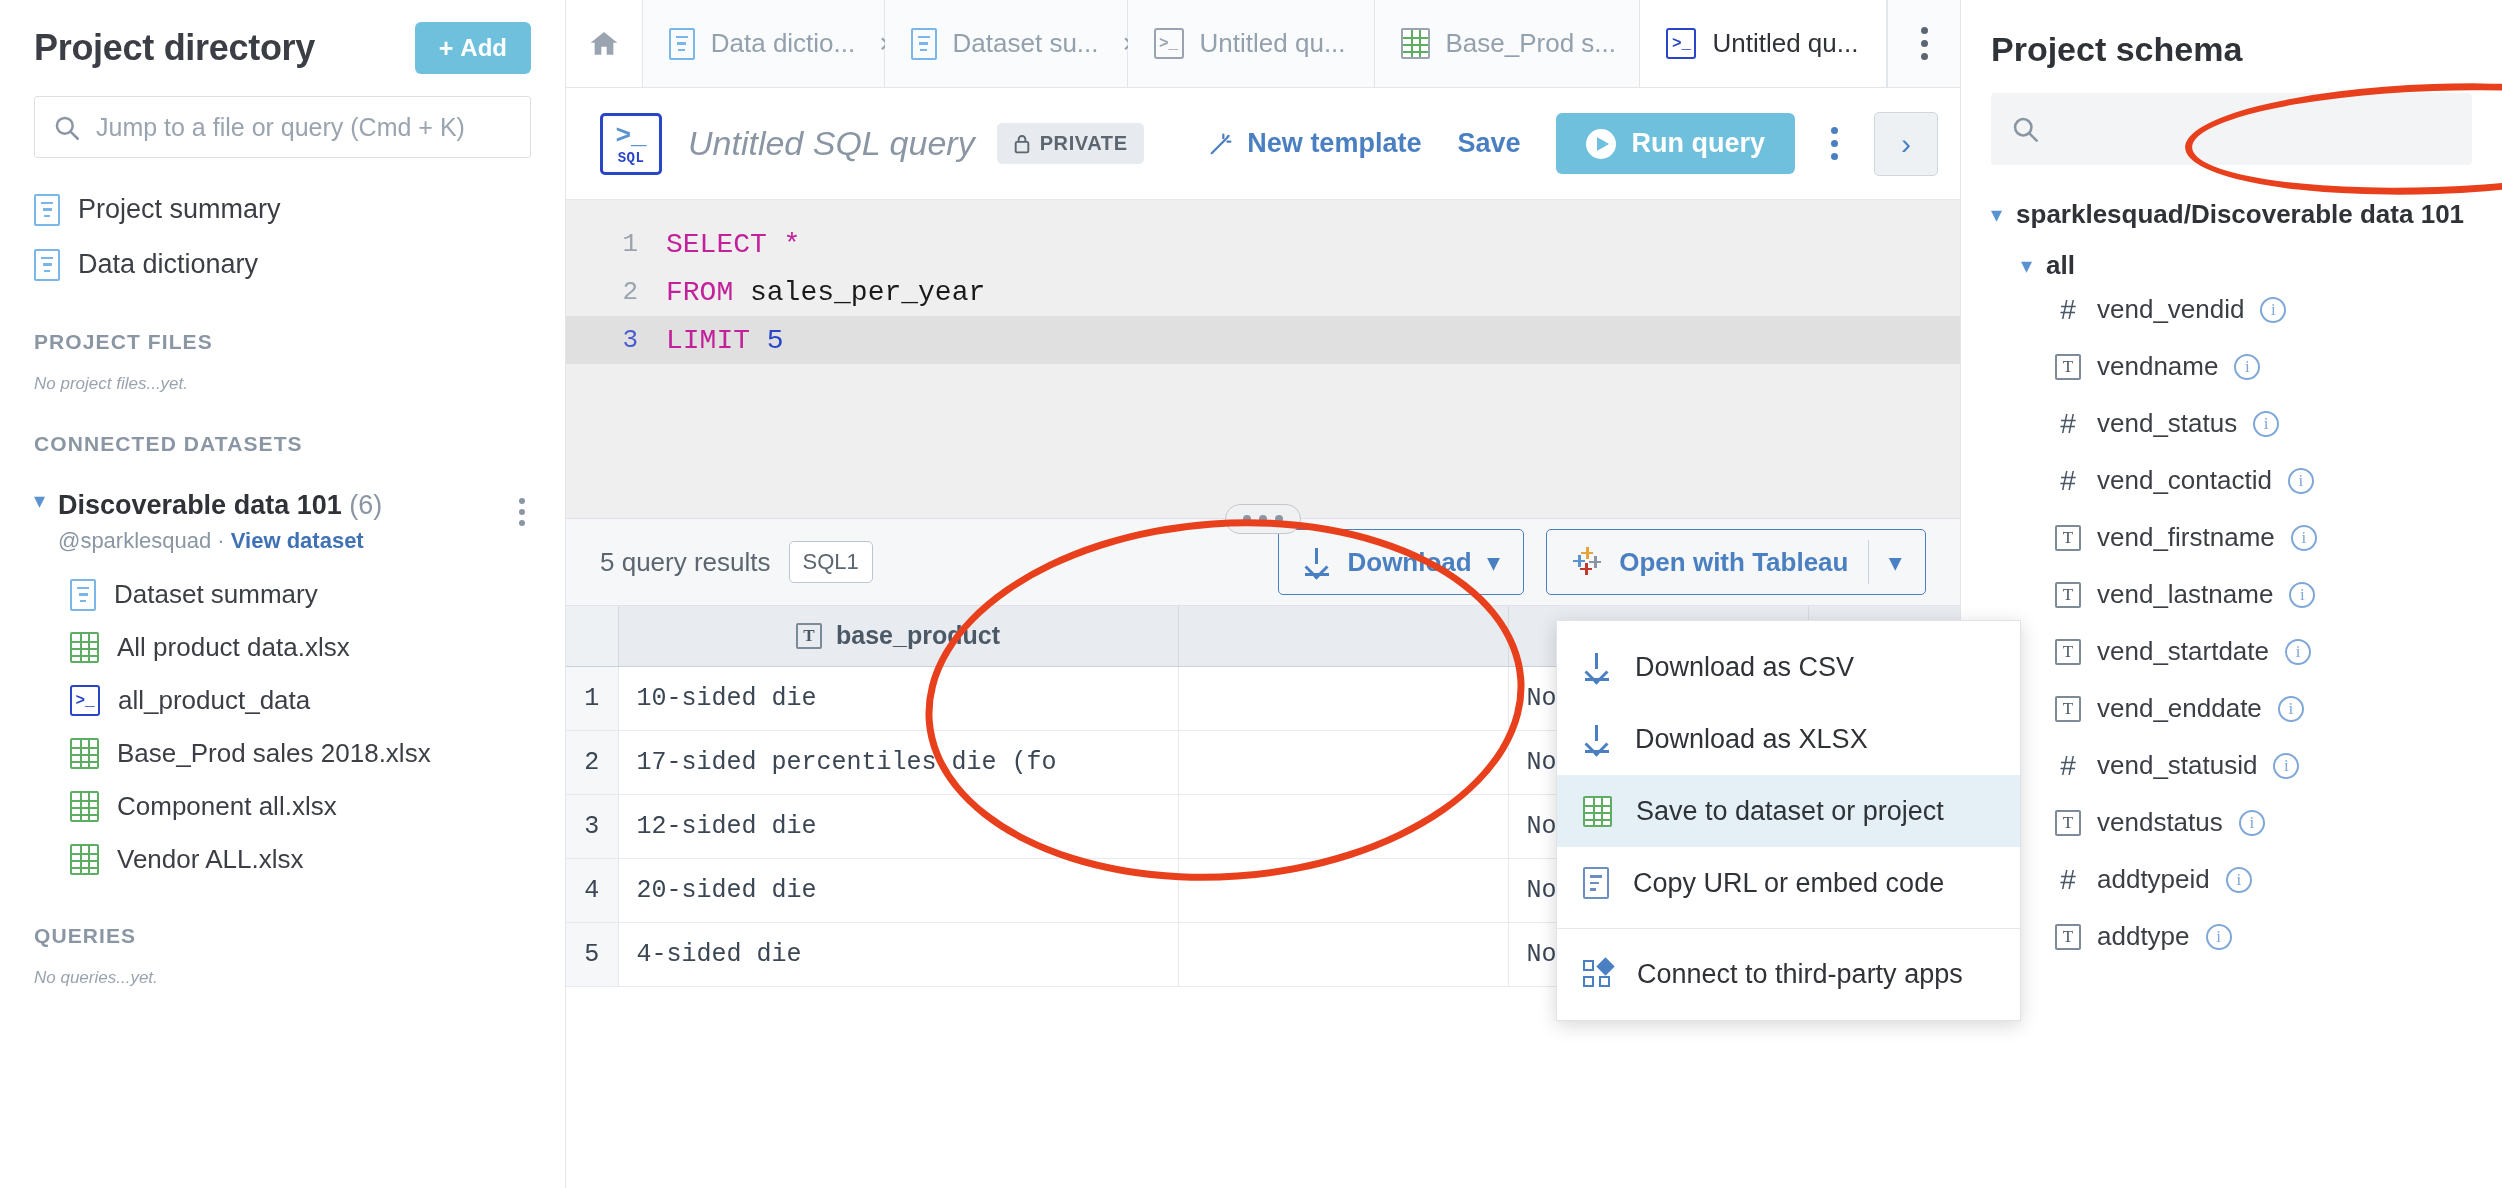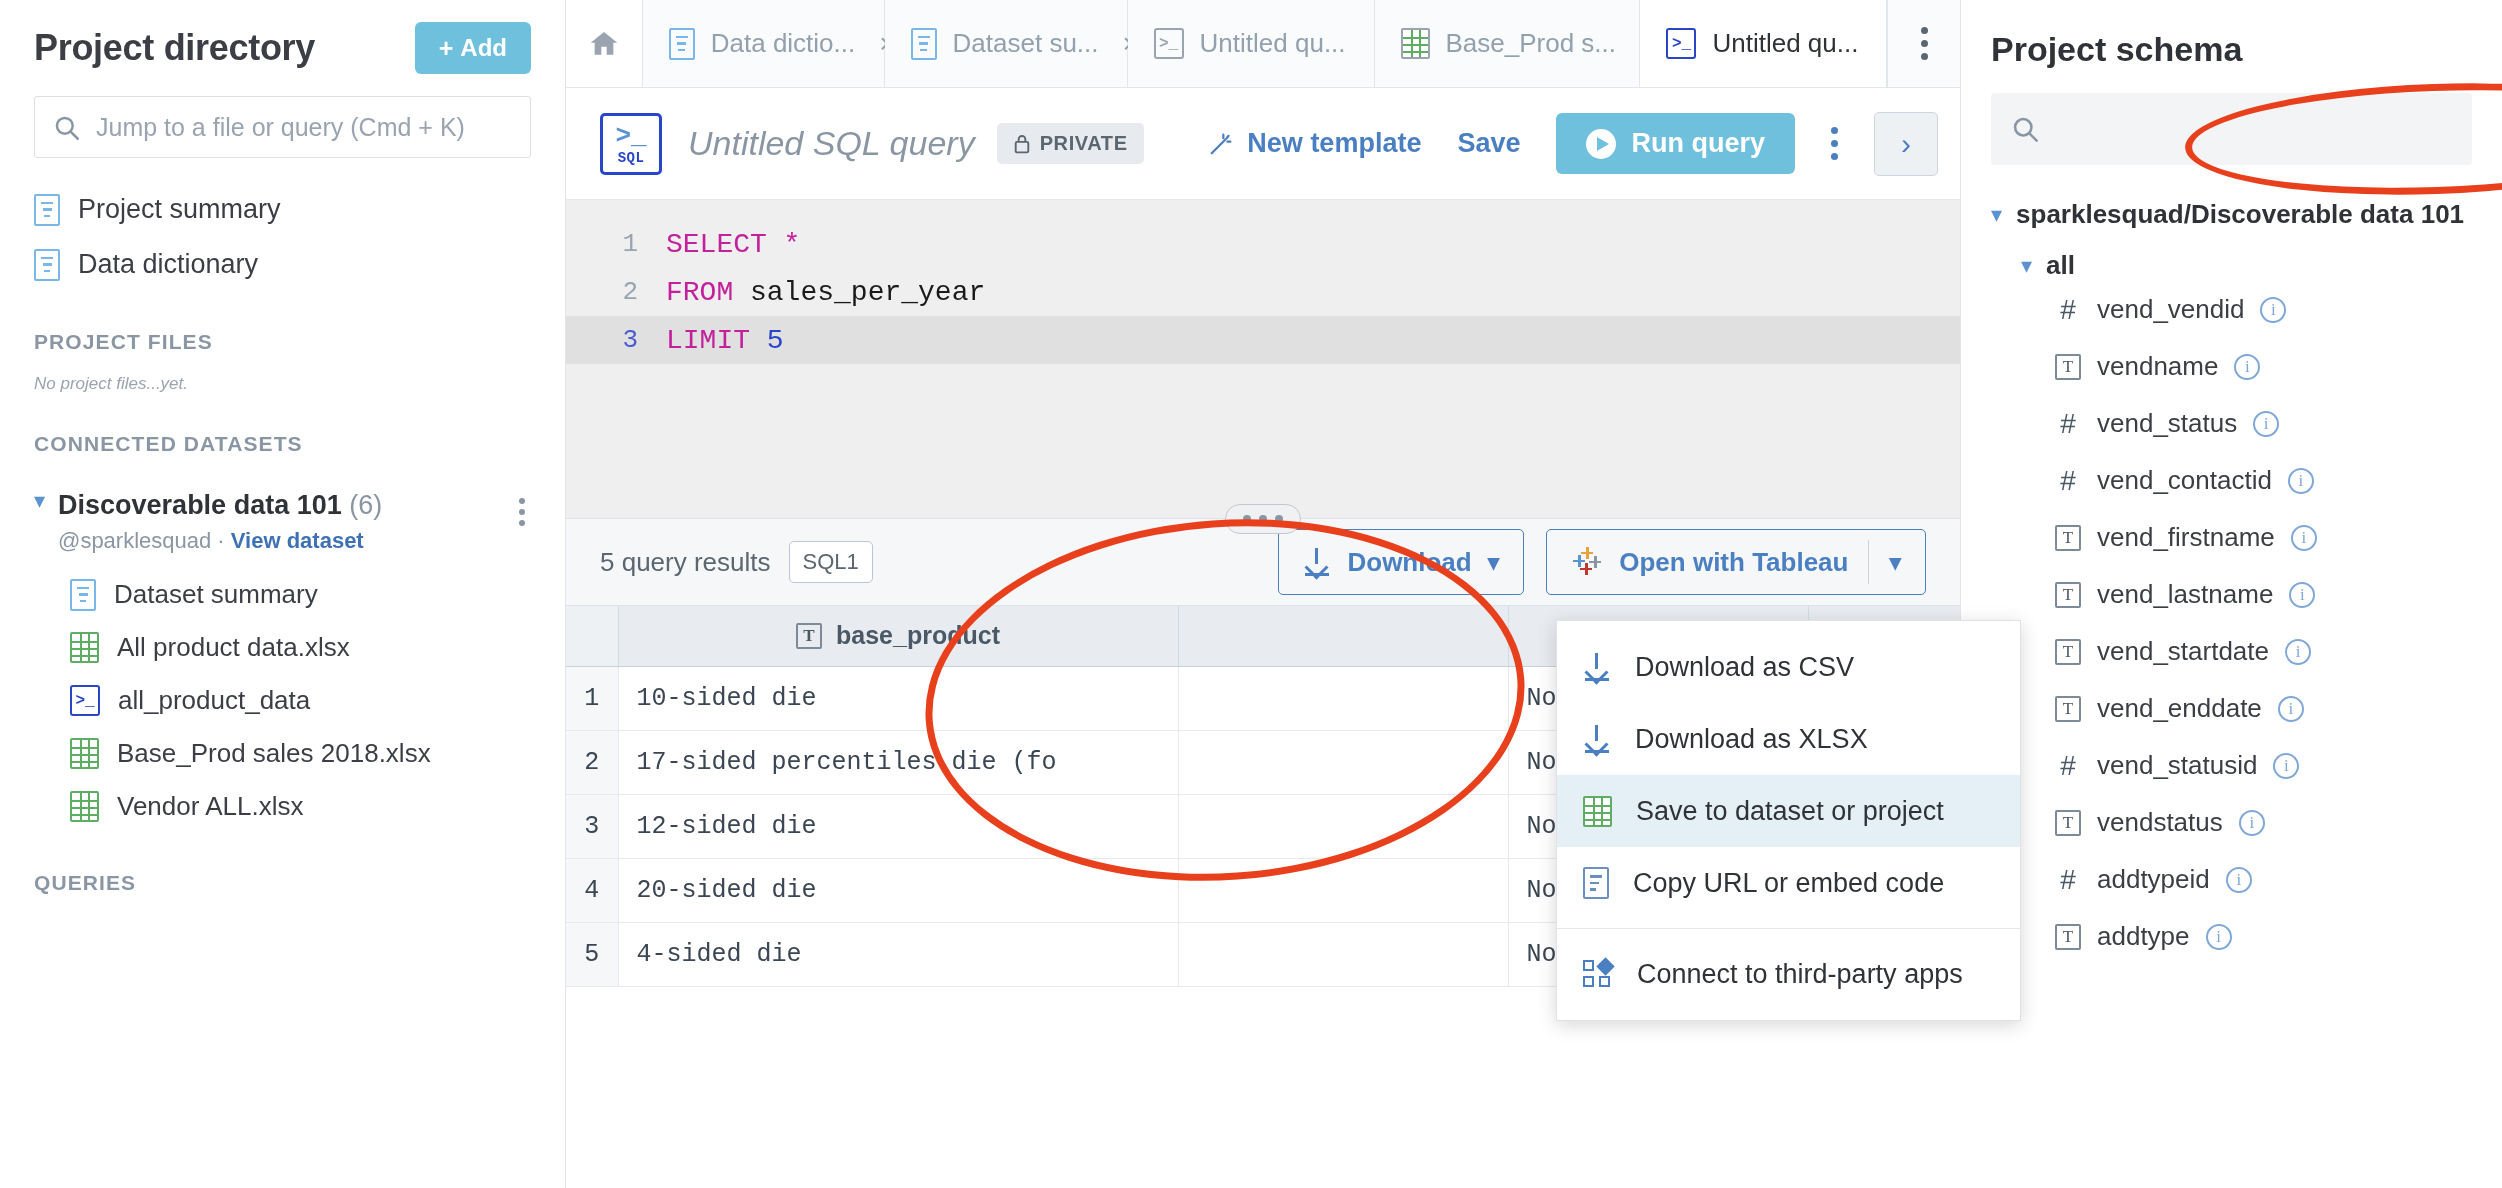--- a/index.html
+++ b/index.html
@@ -400,26 +400,31 @@
         <div class="ds-file">
           <span class="ic ic-sql">&gt;_</span>
           <span class="label">all_product_data</span>
         </div>
         <div class="ds-file">
           <span class="ic ic-sheet"></span>
           <span class="label">Base_Prod sales 2018.xlsx</span>
         </div>
         <div class="ds-file">
           <span class="ic ic-sheet"></span>
+          <span class="label">Component all.xlsx</span>
+        </div>
+        <div class="ds-file">
+          <span class="ic ic-sheet"></span>
           <span class="label">Vendor ALL.xlsx</span>
         </div>
       </div>
     </div>
 
     <div class="sb-section-title">QUERIES</div>
+    <div class="sb-empty">No queries...yet.</div>
   </aside>
 
   <section class="main">
 
     <div class="tabbar">
       <div class="tab-home">
         <svg width="34" height="32" viewBox="0 0 24 24" fill="#9aa4b0">
             <path d="M12 3 2 11h3v9h5v-6h4v6h5v-9h3z"></path>
           </svg>
       </div>

